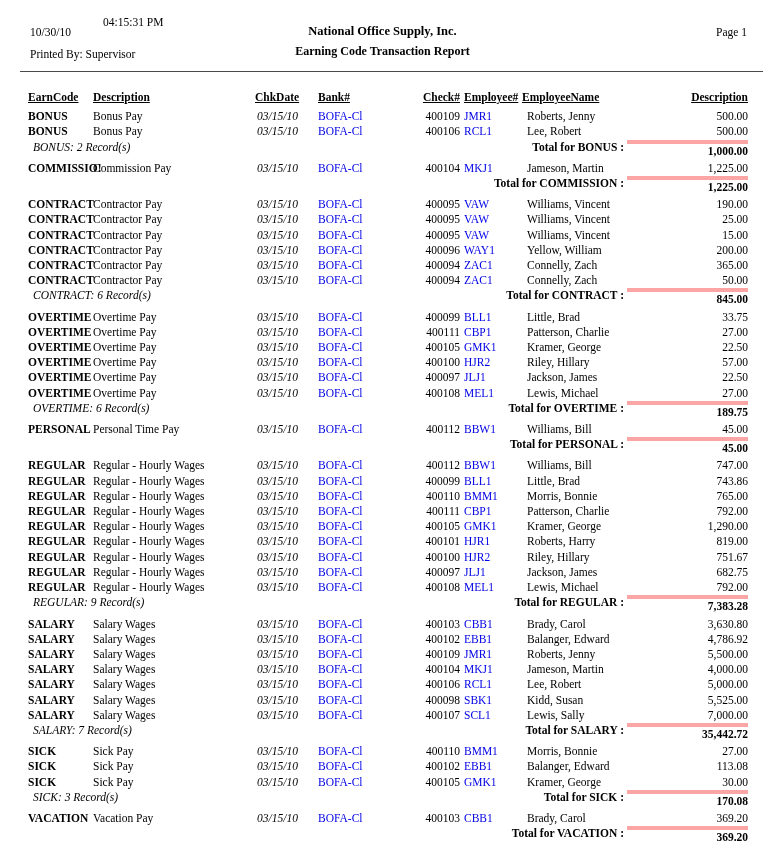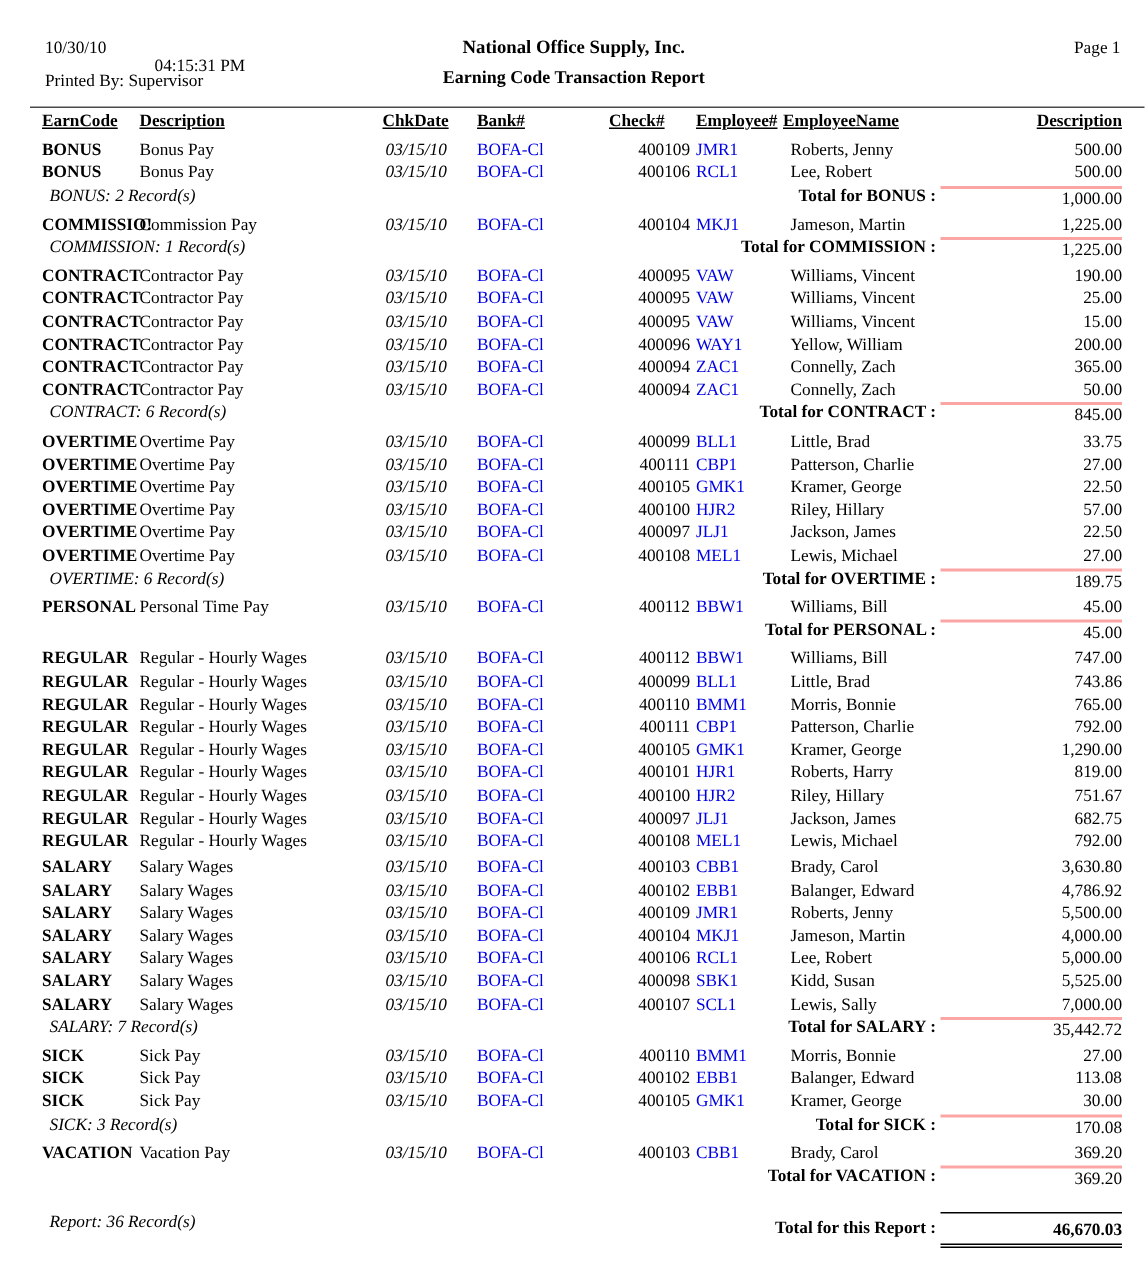--- a/index.html
+++ b/index.html
@@ -7,56 +7,56 @@
   body {
     width:765px; height:849px; overflow:hidden;
     font-family:"Liberation Serif","DejaVu Serif",serif;
     color:#000; font-size:11.5px;
   }
   .page { position:relative; width:765px; height:849px; background:#fff; }
 
   
   .pg-header { position:relative; height:71px; }
   .hdr-date   { position:absolute; left:30px;  top:26px; }
-  .hdr-time   { position:absolute; left:103px; top:38px; }
+  .hdr-time   { position:absolute; left:103px; top:16px; }
   .hdr-printed{ position:absolute; left:30px;  top:48px; }
   .hdr-company{ position:absolute; left:0; right:0; top:24px; text-align:center; font-weight:bold; font-size:12.5px; }
   .hdr-title  { position:absolute; left:0; right:0; top:44px; text-align:center; font-weight:bold; font-size:12px; }
   .hdr-page   { position:absolute; right:18px; top:26px; }
   .top-rule   { border:none; border-top:1px solid #4a4a4a; margin:0 2px 0 20px; }
 
   
   .grid {
     display:grid;
     grid-template-columns:65px 162px 63px 88px 54px 62px 122px 1fr;
     margin-left:28px; margin-right:17px;
     line-height:15.2px;
   }
-  .colheaders { margin-top:2px; margin-bottom:4px; font-weight:bold; }
+  .colheaders { margin-top:18px; margin-bottom:4px; font-weight:bold; }
   .colheaders span { text-decoration:underline; white-space:nowrap; }
-  .h-check { text-align:left; }
+  .h-check { text-align:right; }
   .h-emp   { padding-left:4px; }
   .h-amt   { text-align:right; }
 
   .row { white-space:nowrap; }
   .c-earn  { font-weight:bold; overflow:visible; }
   .c-desc  { }
   .c-date  { padding-left:2px;font-style:italic; }
   .c-bank  { }
   .c-check { text-align:right; }
   .c-emp   { padding-left:4px; }
   .c-name  { padding-left:5px; }
   .c-amt   { text-align:right; }
   .link    { color:#0000e6; }
 
   .group { margin-bottom:2px; }
   .g-summary { grid-column:1 / 5; padding-left:5px; font-style:italic; }
   .g-total-label { grid-column:5 / 8; text-align:right; font-weight:bold; padding-right:20px; }
-  .g-total-amt { text-align:right; font-weight:normal;
-                 border-top:2px solid #fca5a5; margin-left:-17px; padding-left:17px; }
+  .g-total-amt { text-align:right; font-weight:bold;
+                 border-top:4px solid #fca5a5; margin-left:-17px; padding-left:17px; }
 
   .report-footer { margin-top:14px; }
   .r-summary { grid-column:1 / 5; padding-left:5px; font-style:italic; }
   .r-total-label { grid-column:5 / 8; text-align:right; font-weight:bold; padding-right:20px; padding-top:4px; }
   .r-total-amt { text-align:right; font-weight:bold;
                  border-top:1px solid #000; border-bottom:3px double #000;
                  margin-left:-17px; padding-left:17px; padding-top:4px; padding-bottom:1px; }
 </style>
 </head>
 <body>
@@ -121,21 +121,20 @@
     <span class="c-desc">Commission Pay</span>
     <span class="c-date">03/15/10</span>
     <span class="c-bank link" style="color: rgb(0, 0, 230);">BOFA-Cl</span>
     <span class="c-check">400104</span>
     <span class="c-emp link" style="color: rgb(0, 0, 230);">MKJ1</span>
     <span class="c-name">Jameson, Martin</span>
     <span class="c-amt">1,225.00</span>
   </div>
 
   <div class="grid row">
-    <span class="g-summary">COMMISSION: 1 Record(s)</span>
     <span class="g-total-label">Total for COMMISSION :</span>
     <span class="g-total-amt">1,225.00</span>
   </div>
 </div>
       <div class="group">
   <div class="grid row">
     <span class="c-earn">CONTRACT</span>
     <span class="c-desc">Contractor Pay</span>
     <span class="c-date">03/15/10</span>
     <span class="c-bank link" style="color: rgb(0, 0, 230);">BOFA-Cl</span>
@@ -389,20 +388,25 @@
     <span class="c-earn">REGULAR</span>
     <span class="c-desc">Regular - Hourly Wages</span>
     <span class="c-date">03/15/10</span>
     <span class="c-bank link" style="color: rgb(0, 0, 230);">BOFA-Cl</span>
     <span class="c-check">400108</span>
     <span class="c-emp link" style="color: rgb(0, 0, 230);">MEL1</span>
     <span class="c-name">Lewis, Michael</span>
     <span class="c-amt">792.00</span>
   </div>
 
+  <div class="grid row">
+    <span class="g-summary">REGULAR: 9 Record(s)</span>
+    <span class="g-total-label">Total for REGULAR :</span>
+    <span class="g-total-amt">7,383.28</span>
+  </div>
 </div>
       <div class="group">
   <div class="grid row">
     <span class="c-earn">SALARY</span>
     <span class="c-desc">Salary Wages</span>
     <span class="c-date">03/15/10</span>
     <span class="c-bank link" style="color: rgb(0, 0, 230);">BOFA-Cl</span>
     <span class="c-check">400103</span>
     <span class="c-emp link" style="color: rgb(0, 0, 230);">CBB1</span>
     <span class="c-name">Brady, Carol</span>

